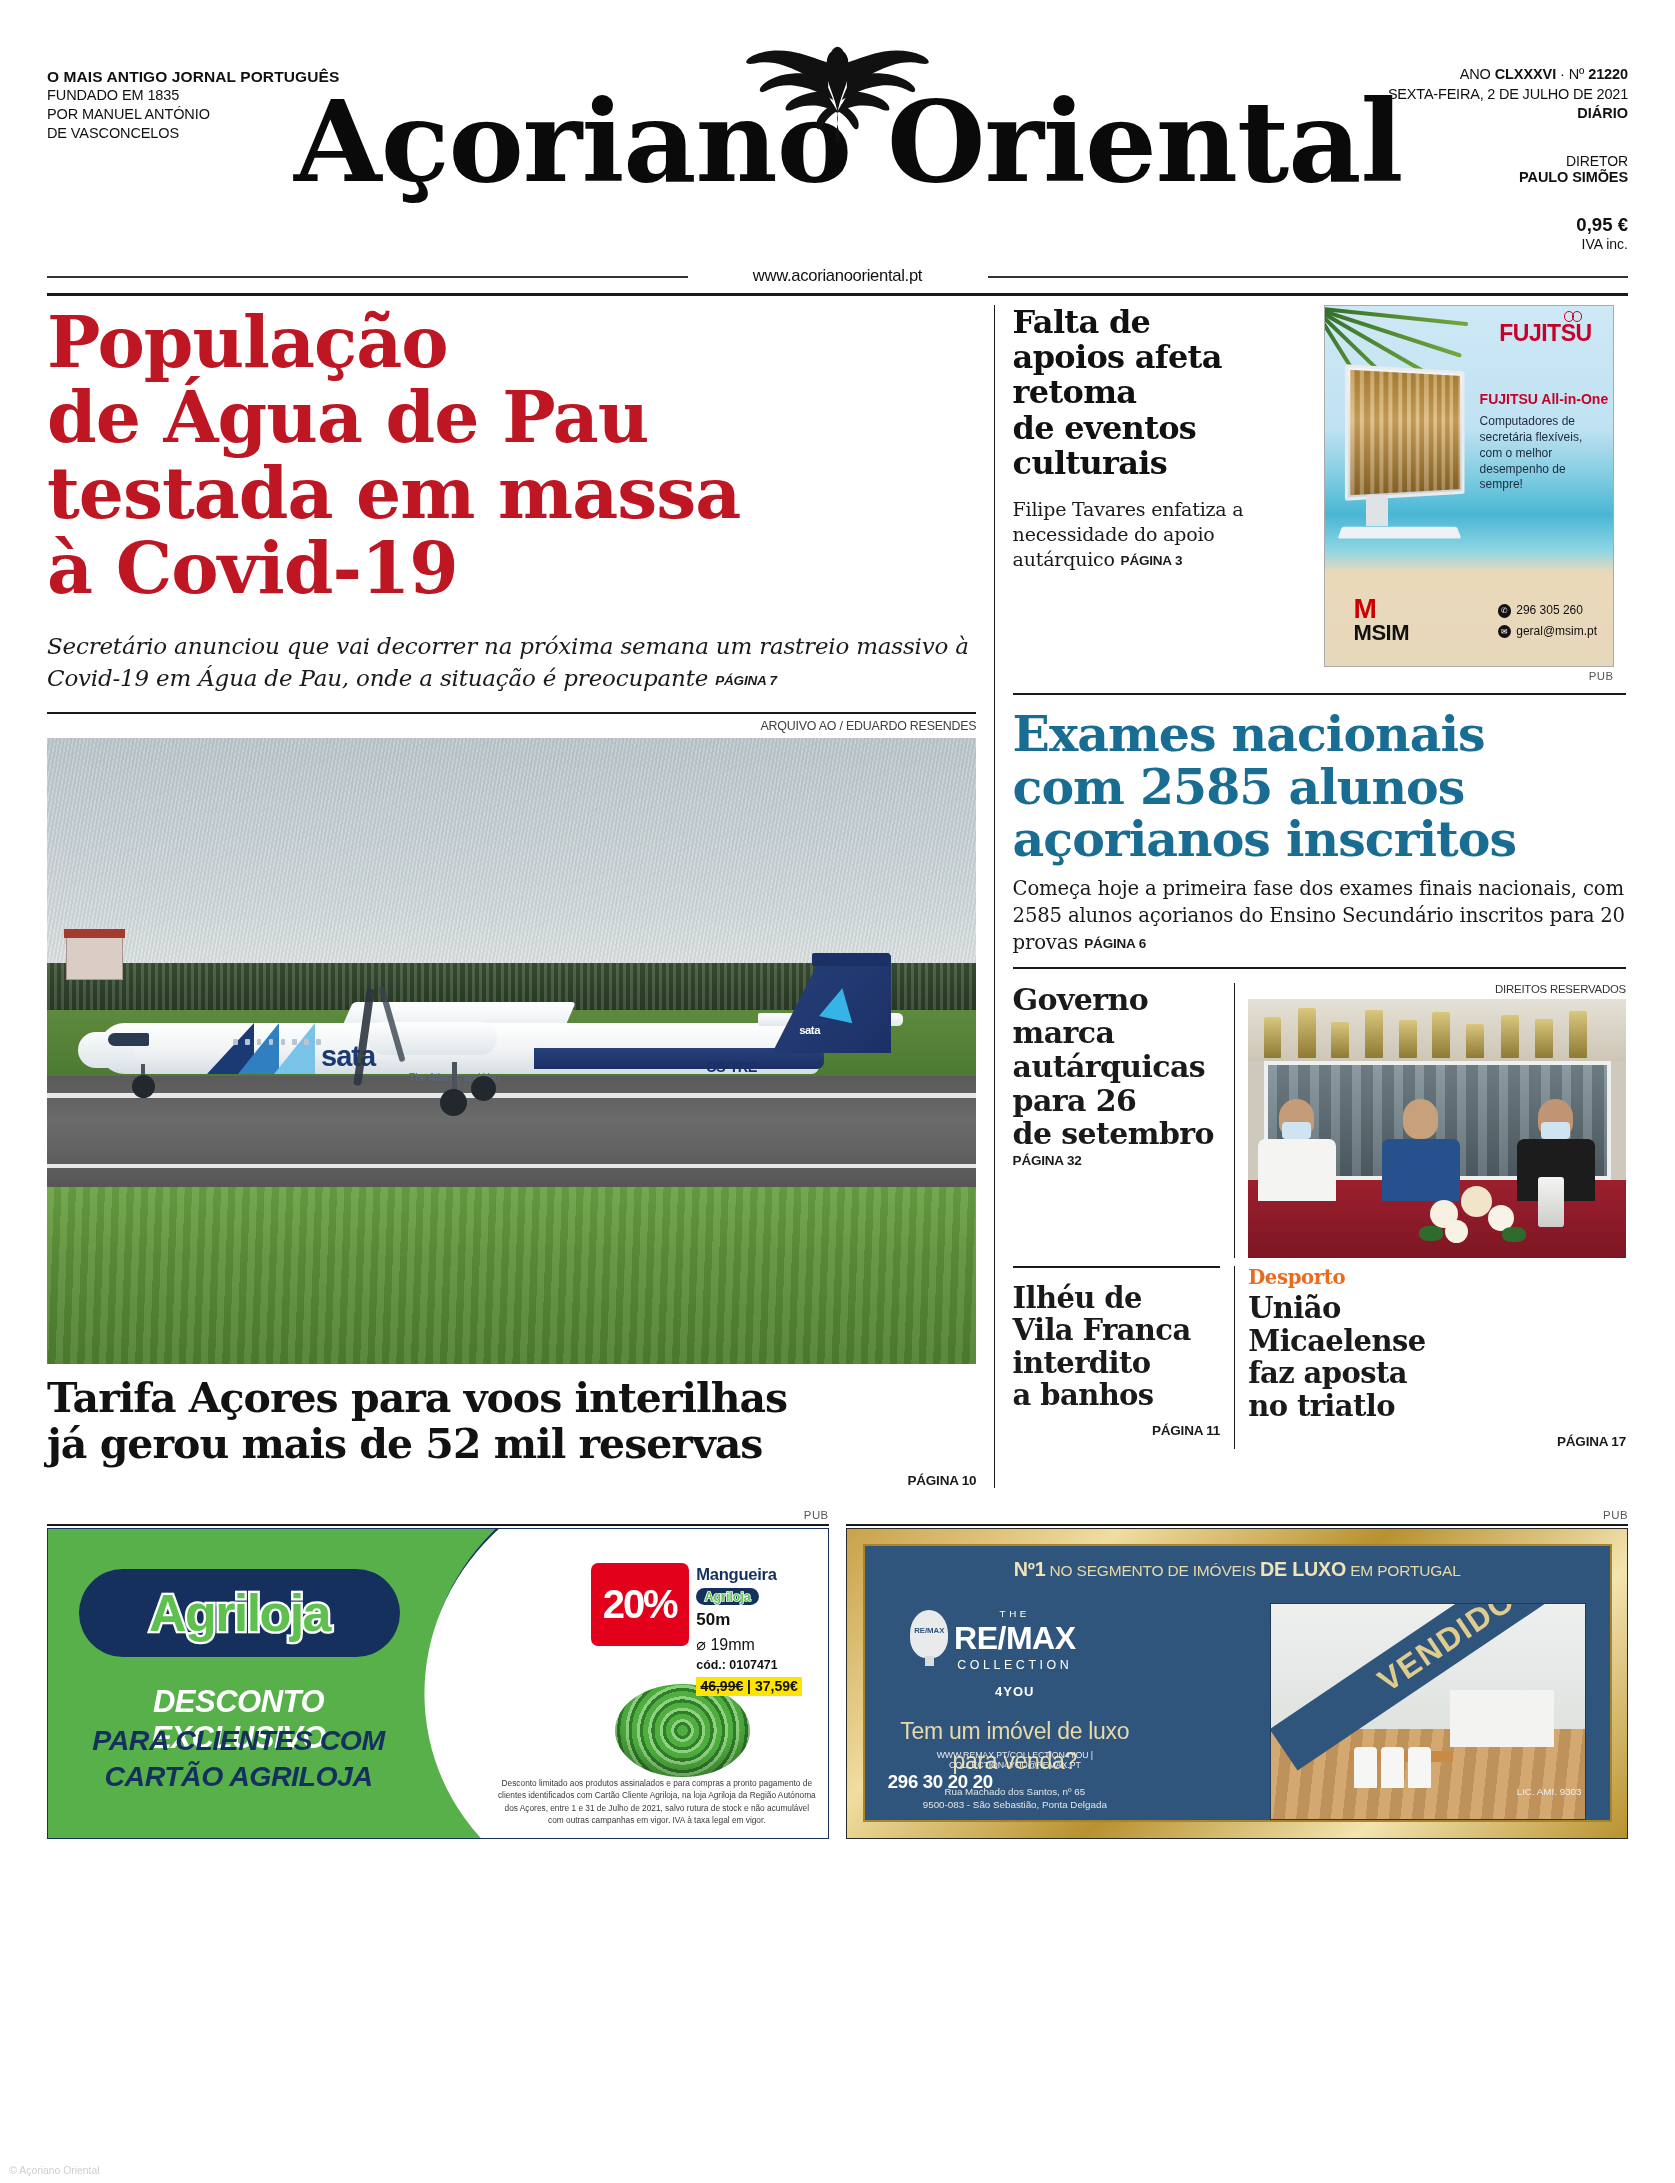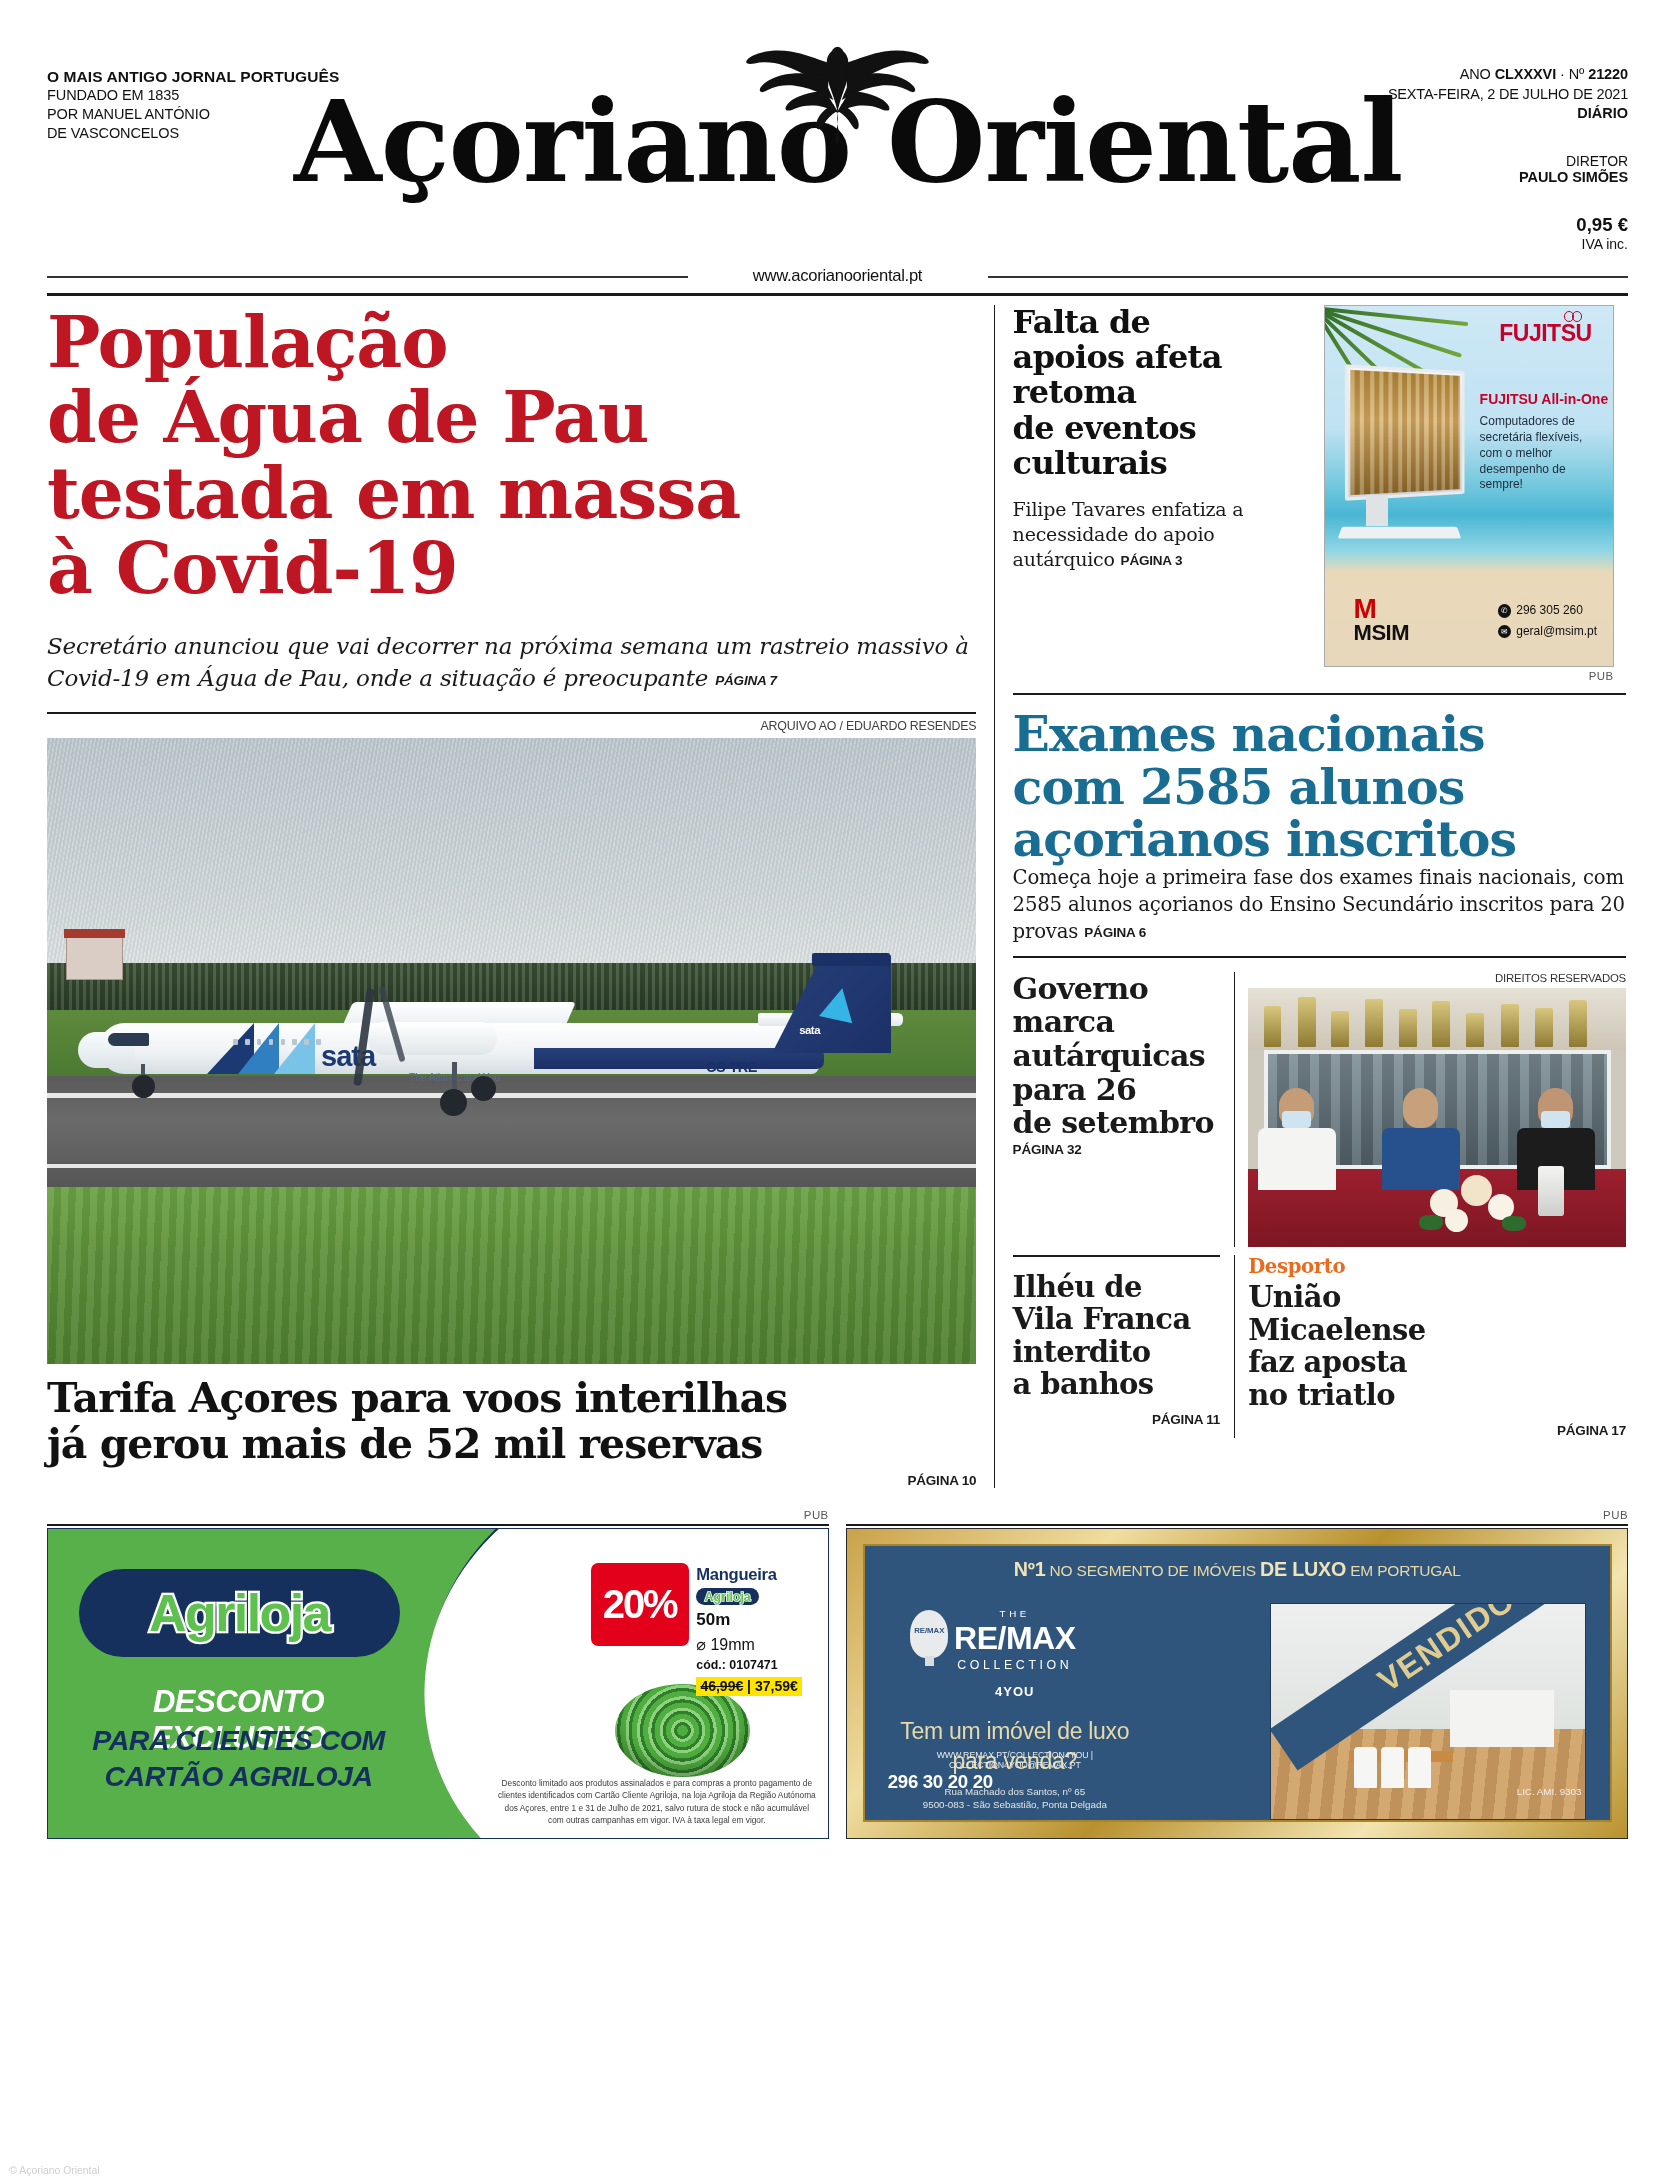--- a/index.html
+++ b/index.html
@@ -203,21 +203,21 @@
   .msim .w { font-size: 22px; font-weight: bold; color:#111; letter-spacing:-0.5px;}
   .fuj-contact { position:absolute; right: 15.5px; bottom: 25px; font-size: 12px; color:#111; line-height:1.7;}
   .fuj-contact .ico { display:inline-block; width: 13.5px; height: 13.5px; border-radius:50%; background:#111; color:#fff;
      font-size: 7.8px; text-align:center; line-height: 13.5px; margin-right: 5.2px; vertical-align: 1px;}
   .pub { text-align: right; font-size: 11.4px; color: #555; letter-spacing: 0.5px; margin-top: 3.1px;}
 
   .rule-r { height: 2.1px; background: #1a1a1a; margin: 10.4px 0 13.5px 0; }
 
   .h-exames { font-family:"DejaVu Serif", serif; font-weight: bold; color: #1a6d92;
      font-size: 49px; line-height: 1.07; letter-spacing: -1px; }
-  .sub-exames { font-family:"DejaVu Serif", serif; font-size: 19.7px; line-height: 1.36; margin-top: 0; letter-spacing:-0.2px;}
+  .sub-exames { font-family:"DejaVu Serif", serif; font-size: 19.7px; line-height: 1.36; margin-top: 11px; letter-spacing:-0.2px;}
 
   .r-mid { display: flex; margin-top: 5.2px; }
   .r-mid .c1 { width: 223px; padding-right: 13.5px; border-right: 1.6px solid #1a1a1a; }
   .r-mid .c2 { width: 393px; padding-left: 13.5px; }
   .h-gov { font-family:"DejaVu Serif", serif; font-weight: bold; font-size: 30px; line-height: 1.12; letter-spacing:-0.6px;}
   .gov-pg { font-size: 13.5px; font-weight: bold; margin-top: 2px; letter-spacing:-0.2px;}
 
   .photo-trophy { width: 100%; height: 259px; position: relative; overflow: hidden; background:#cfc9bd; }
   .shelf { position:absolute; left:0; right:0; top:0; height: 62px; background: linear-gradient(#e6e1d6,#cdc6b6);}
   .shelf i { position:absolute; bottom:3.1px; width: 17.6px; background: linear-gradient(#d9c77e,#8e7a33); border-radius: 2.1px 2.1px 1px 1px;}

